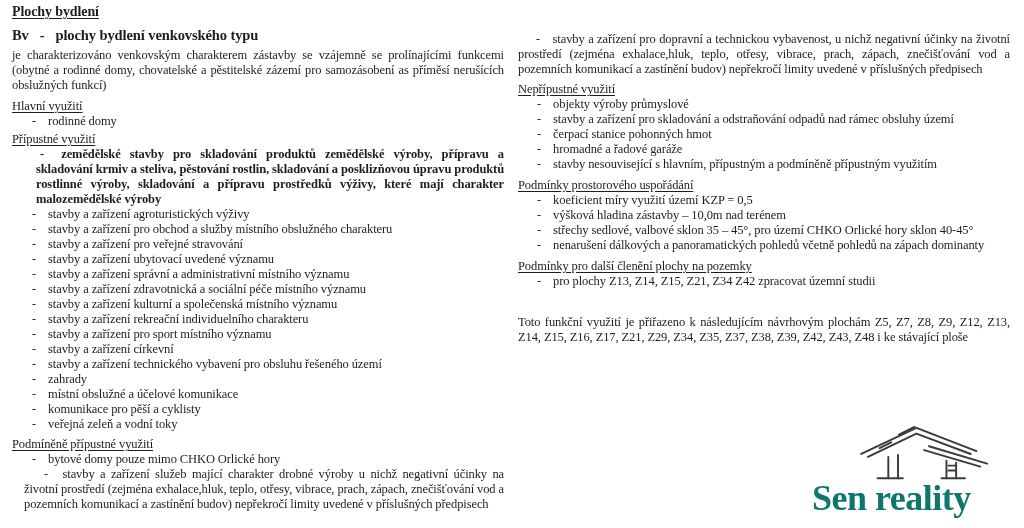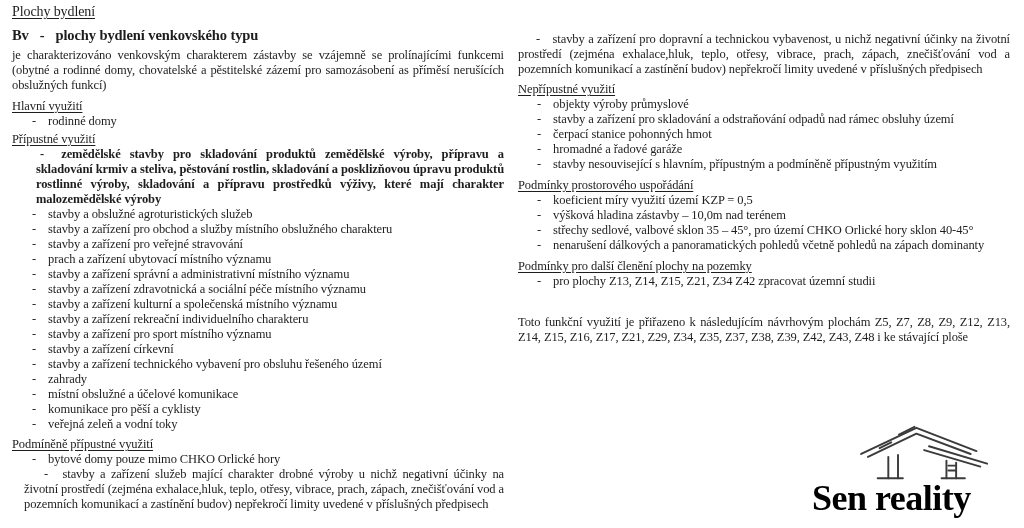--- a/index.html
+++ b/index.html
@@ -14,21 +14,21 @@
     line-height: 15px;
     letter-spacing: -0.1px;
   }
   p, div, h1, h2 { margin: 0; padding: 0; }
 
   .col { position: absolute; top: 0; }
   .col-left  { left: 12px;  width: 492px; }
   .col-right { left: 518px; width: 492px; }
 
   .doc-title {
-    font-size: 14px; font-weight: normal;
+    font-size: 14px; font-weight: bold;
     text-decoration: underline;
     text-underline-offset: 2px;
     line-height: 16px;
   }
   .doc-sub { font-size: 14.5px; font-weight: bold; line-height: 17px; }
   .sub-sep { margin: 0 11px; }
 
   .para { text-align: justify; }
 
   .sec-h {
@@ -63,45 +63,45 @@
     left: 46px; top: 2px;
     width: 150px; height: 62px;
   }
   .logo-text {
     position: absolute;
     left: 4px; top: 58px;
     width: 206px;
     font-size: 36px;
     font-weight: bold;
     letter-spacing: -0.5px;
-    color: #000000;
+    color: #0f766e;
     line-height: 40px;
     white-space: nowrap;
   }
 </style>
 </head>
 <body>
 
 <div class="col col-left">
 
   <h1 class="doc-title mt4">Plochy bydlení</h1>
 
   <h2 class="doc-sub mt7"><span>Bv</span><span class="sub-sep">-</span><span>plochy bydlení venkovského typu</span></h2>
 
   <p class="para mt4">je charakterizováno venkovským charakterem zástavby se vzájemně se prolínajícími funkcemi (obytné a rodinné domy, chovatelské a pěstitelské zázemí pro samozásobení as příměsí nerušících obslužných funkcí)</p>
 
   <p class="sec-h mt6">Hlavní využití</p>
   <p class="li"><span class="dash">-</span> <span>rodinné domy</span></p>
 
   <p class="sec-h mt3">Přípustné využití</p>
   <p class="li-hang"><span class="dash">-</span> <span>zemědělské stavby pro skladování produktů zemědělské výroby, přípravu a skladování krmiv a steliva, pěstování rostlin, skladování a posklizňovou úpravu produktů rostlinné výroby, skladování a přípravu prostředků výživy, které mají charakter malozemědělské výroby</span></p>
-  <p class="li"><span class="dash">-</span> <span>stavby a obslužné agroturistických služeb</span></p>
+  <p class="li"><span class="dash">-</span> <span>stavby a zařízení agroturistických výživy</span></p>
   <p class="li"><span class="dash">-</span> <span>stavby a zařízení pro obchod a služby místního obslužného charakteru</span></p>
   <p class="li"><span class="dash">-</span> <span>stavby a zařízení pro veřejné stravování</span></p>
-  <p class="li"><span class="dash">-</span> <span>prach a zařízení ubytovací místního významu</span></p>
+  <p class="li"><span class="dash">-</span> <span>stavby a zařízení ubytovací uvedené významu</span></p>
   <p class="li"><span class="dash">-</span> <span>stavby a zařízení správní a administrativní místního významu</span></p>
   <p class="li"><span class="dash">-</span> <span>stavby a zařízení zdravotnická a sociální péče místního významu</span></p>
   <p class="li"><span class="dash">-</span> <span>stavby a zařízení kulturní a společenská místního významu</span></p>
   <p class="li"><span class="dash">-</span> <span>stavby a zařízení rekreační individuelního charakteru</span></p>
   <p class="li"><span class="dash">-</span> <span>stavby a zařízení pro sport místního významu</span></p>
   <p class="li"><span class="dash">-</span> <span>stavby a zařízení církevní</span></p>
   <p class="li"><span class="dash">-</span> <span>stavby a zařízení technického vybavení pro obsluhu řešeného území</span></p>
   <p class="li"><span class="dash">-</span> <span>zahrady</span></p>
   <p class="li"><span class="dash">-</span> <span>místní obslužné a účelové komunikace</span></p>
   <p class="li"><span class="dash">-</span> <span>komunikace pro pěší a cyklisty</span></p>

